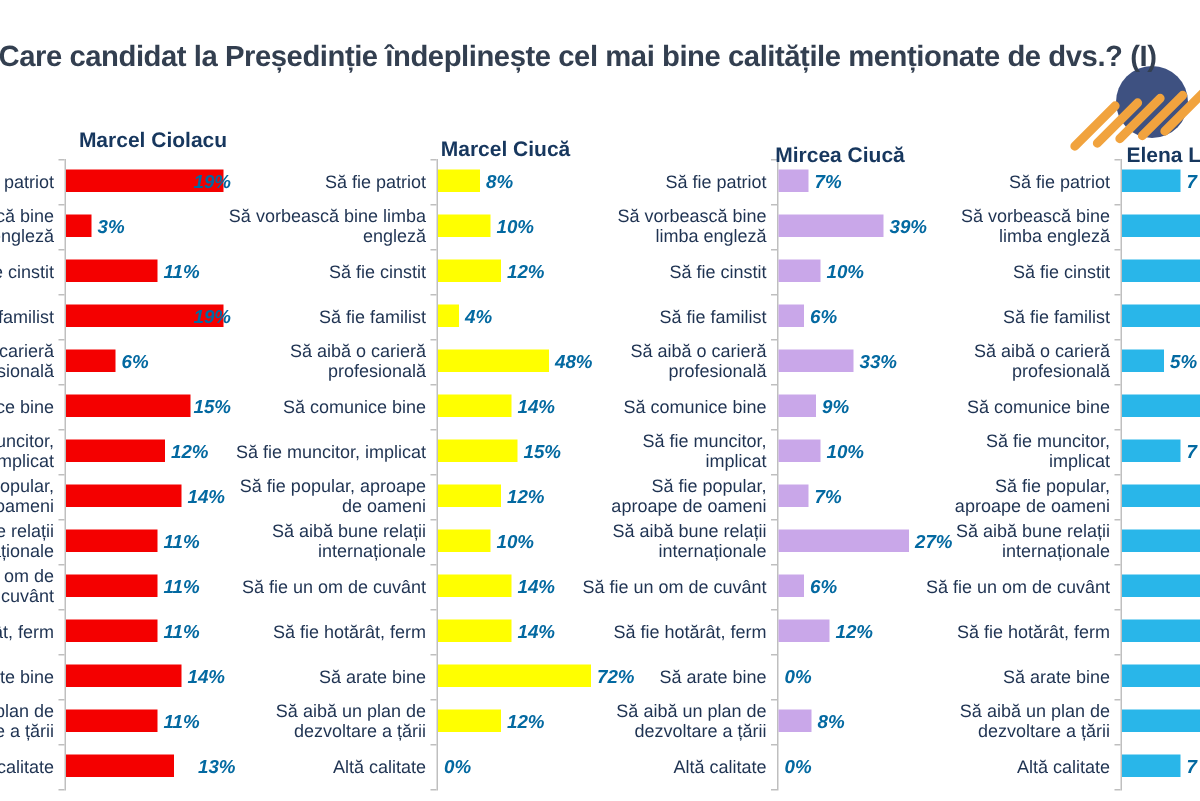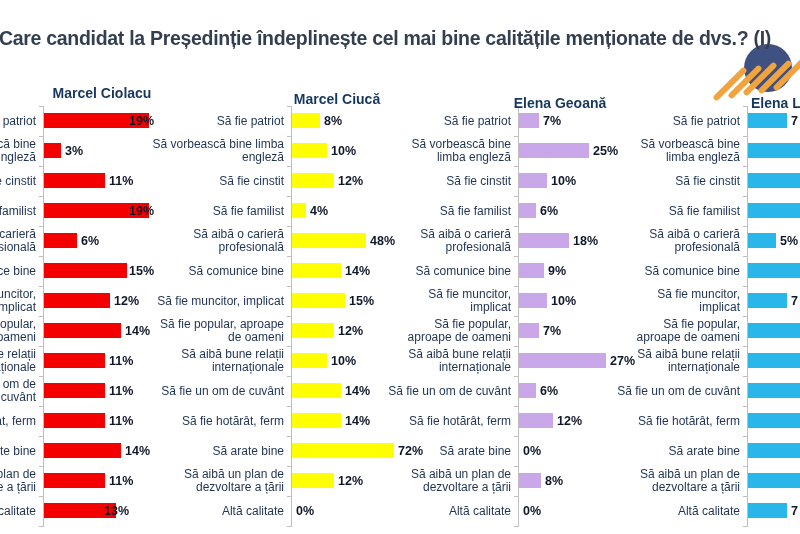--- a/index.html
+++ b/index.html
@@ -24,21 +24,21 @@
     position:absolute;font-size:14px;font-weight:bold;color:#17375E;
     white-space:nowrap;z-index:3;
   }
   .cat-label{
     position:absolute;height:30px;display:flex;align-items:center;justify-content:flex-end;
     text-align:right;font-size:12px;line-height:13px;color:#1F3352;
   }
   .bar{position:absolute;height:15px;}
   .val-label{
     position:absolute;height:30px;line-height:30px;
-    font-size:12.5px;font-weight:600;color:#0f172a;white-space:nowrap;z-index:2;
+    font-size:12.5px;font-weight:600;color:#0369a1;white-space:nowrap;z-index:2;font-style:italic;
   }
   .axis{position:absolute;width:1px;background:#BFBFBF;}
   .tick{position:absolute;width:4px;height:1px;background:#BFBFBF;}
 </style>
 </head>
 <body>
 
 <div class="stage">
   <div class="circle" id="circle" style="background: rgb(62, 81, 129);"></div>
   <div class="stripes" id="stripes">
@@ -102,21 +102,21 @@
         <div class="bar" style="left: 44px; top: 413px; width: 61px; background: rgb(244, 0, 0);"></div>
         <div class="val-label" style="left: 109px; top: 406px;">11%</div>
         <div class="cat-label" style="left: -79px; top: 436px; width: 115px;">Să arate bine</div>
         <div class="bar" style="left: 44px; top: 443px; width: 77px; background: rgb(244, 0, 0);"></div>
         <div class="val-label" style="left: 125px; top: 436px;">14%</div>
         <div class="cat-label" style="left: -79px; top: 466px; width: 115px;">Să aibă un plan de dezvoltare a țării</div>
         <div class="bar" style="left: 44px; top: 473px; width: 61px; background: rgb(244, 0, 0);"></div>
         <div class="val-label" style="left: 109px; top: 466px;">11%</div>
         <div class="cat-label" style="left: -79px; top: 496px; width: 115px;">Altă calitate</div>
         <div class="bar" style="left: 44px; top: 503px; width: 72px; background: rgb(244, 0, 0);"></div>
-        <div class="val-label" style="left: 104px; top: 496px;">13%</div>
+        <div class="val-label" style="left: 132px; top: 496px;">13%</div>
       </div>
       <div>
         <div class="chart-header" style="top: 91px; left: 337px; transform: translateX(-50%);">Marcel Ciucă</div>
         <div class="axis" style="left: 291px; top: 106px; height: 421px;"></div>
         <div class="tick" style="left: 287px; top: 106px;"></div>
         <div class="tick" style="left: 287px; top: 136px;"></div>
         <div class="tick" style="left: 287px; top: 166px;"></div>
         <div class="tick" style="left: 287px; top: 196px;"></div>
         <div class="tick" style="left: 287px; top: 226px;"></div>
         <div class="tick" style="left: 287px; top: 256px;"></div>
@@ -165,21 +165,21 @@
         <div class="cat-label" style="left: 144px; top: 436px; width: 140px;">Să arate bine</div>
         <div class="bar" style="left: 292px; top: 443px; width: 102px; background: rgb(255, 255, 0);"></div>
         <div class="val-label" style="left: 398px; top: 436px;">72%</div>
         <div class="cat-label" style="left: 144px; top: 466px; width: 140px;">Să aibă un plan de dezvoltare a țării</div>
         <div class="bar" style="left: 292px; top: 473px; width: 42px; background: rgb(255, 255, 0);"></div>
         <div class="val-label" style="left: 338px; top: 466px;">12%</div>
         <div class="cat-label" style="left: 144px; top: 496px; width: 140px;">Altă calitate</div>
         <div class="val-label" style="left: 296px; top: 496px;">0%</div>
       </div>
       <div>
-        <div class="chart-header" style="top: 95px; left: 560px; transform: translateX(-50%);">Elena Geoană</div>
+        <div class="chart-header" style="top: 95px; left: 560px; transform: translateX(-50%);">Mircea Ciucă</div>
         <div class="axis" style="left: 518px; top: 106px; height: 421px;"></div>
         <div class="tick" style="left: 514px; top: 106px;"></div>
         <div class="tick" style="left: 514px; top: 136px;"></div>
         <div class="tick" style="left: 514px; top: 166px;"></div>
         <div class="tick" style="left: 514px; top: 196px;"></div>
         <div class="tick" style="left: 514px; top: 226px;"></div>
         <div class="tick" style="left: 514px; top: 256px;"></div>
         <div class="tick" style="left: 514px; top: 286px;"></div>
         <div class="tick" style="left: 514px; top: 316px;"></div>
         <div class="tick" style="left: 514px; top: 346px;"></div>
@@ -187,30 +187,30 @@
         <div class="tick" style="left: 514px; top: 406px;"></div>
         <div class="tick" style="left: 514px; top: 436px;"></div>
         <div class="tick" style="left: 514px; top: 466px;"></div>
         <div class="tick" style="left: 514px; top: 496px;"></div>
         <div class="tick" style="left: 514px; top: 526px;"></div>
         <div class="cat-label" style="left: 387px; top: 106px; width: 124px;">Să fie patriot</div>
         <div class="bar" style="left: 519px; top: 113px; width: 20px; background: rgb(201, 167, 233);"></div>
         <div class="val-label" style="left: 543px; top: 106px;">7%</div>
         <div class="cat-label" style="left: 387px; top: 136px; width: 124px;">Să vorbească bine limba engleză</div>
         <div class="bar" style="left: 519px; top: 143px; width: 70px; background: rgb(201, 167, 233);"></div>
-        <div class="val-label" style="left: 593px; top: 136px;">25%</div>
+        <div class="val-label" style="left: 593px; top: 136px;">39%</div>
         <div class="cat-label" style="left: 387px; top: 166px; width: 124px;">Să fie cinstit</div>
         <div class="bar" style="left: 519px; top: 173px; width: 28px; background: rgb(201, 167, 233);"></div>
         <div class="val-label" style="left: 551px; top: 166px;">10%</div>
         <div class="cat-label" style="left: 387px; top: 196px; width: 124px;">Să fie familist</div>
         <div class="bar" style="left: 519px; top: 203px; width: 17px; background: rgb(201, 167, 233);"></div>
         <div class="val-label" style="left: 540px; top: 196px;">6%</div>
         <div class="cat-label" style="left: 387px; top: 226px; width: 124px;">Să aibă o carieră profesională</div>
         <div class="bar" style="left: 519px; top: 233px; width: 50px; background: rgb(201, 167, 233);"></div>
-        <div class="val-label" style="left: 573px; top: 226px;">18%</div>
+        <div class="val-label" style="left: 573px; top: 226px;">33%</div>
         <div class="cat-label" style="left: 387px; top: 256px; width: 124px;">Să comunice bine</div>
         <div class="bar" style="left: 519px; top: 263px; width: 25px; background: rgb(201, 167, 233);"></div>
         <div class="val-label" style="left: 548px; top: 256px;">9%</div>
         <div class="cat-label" style="left: 387px; top: 286px; width: 124px;">Să fie muncitor, implicat</div>
         <div class="bar" style="left: 519px; top: 293px; width: 28px; background: rgb(201, 167, 233);"></div>
         <div class="val-label" style="left: 551px; top: 286px;">10%</div>
         <div class="cat-label" style="left: 387px; top: 316px; width: 124px;">Să fie popular, aproape de oameni</div>
         <div class="bar" style="left: 519px; top: 323px; width: 20px; background: rgb(201, 167, 233);"></div>
         <div class="val-label" style="left: 543px; top: 316px;">7%</div>
         <div class="cat-label" style="left: 387px; top: 346px; width: 124px;">Să aibă bune relații internaționale</div>

